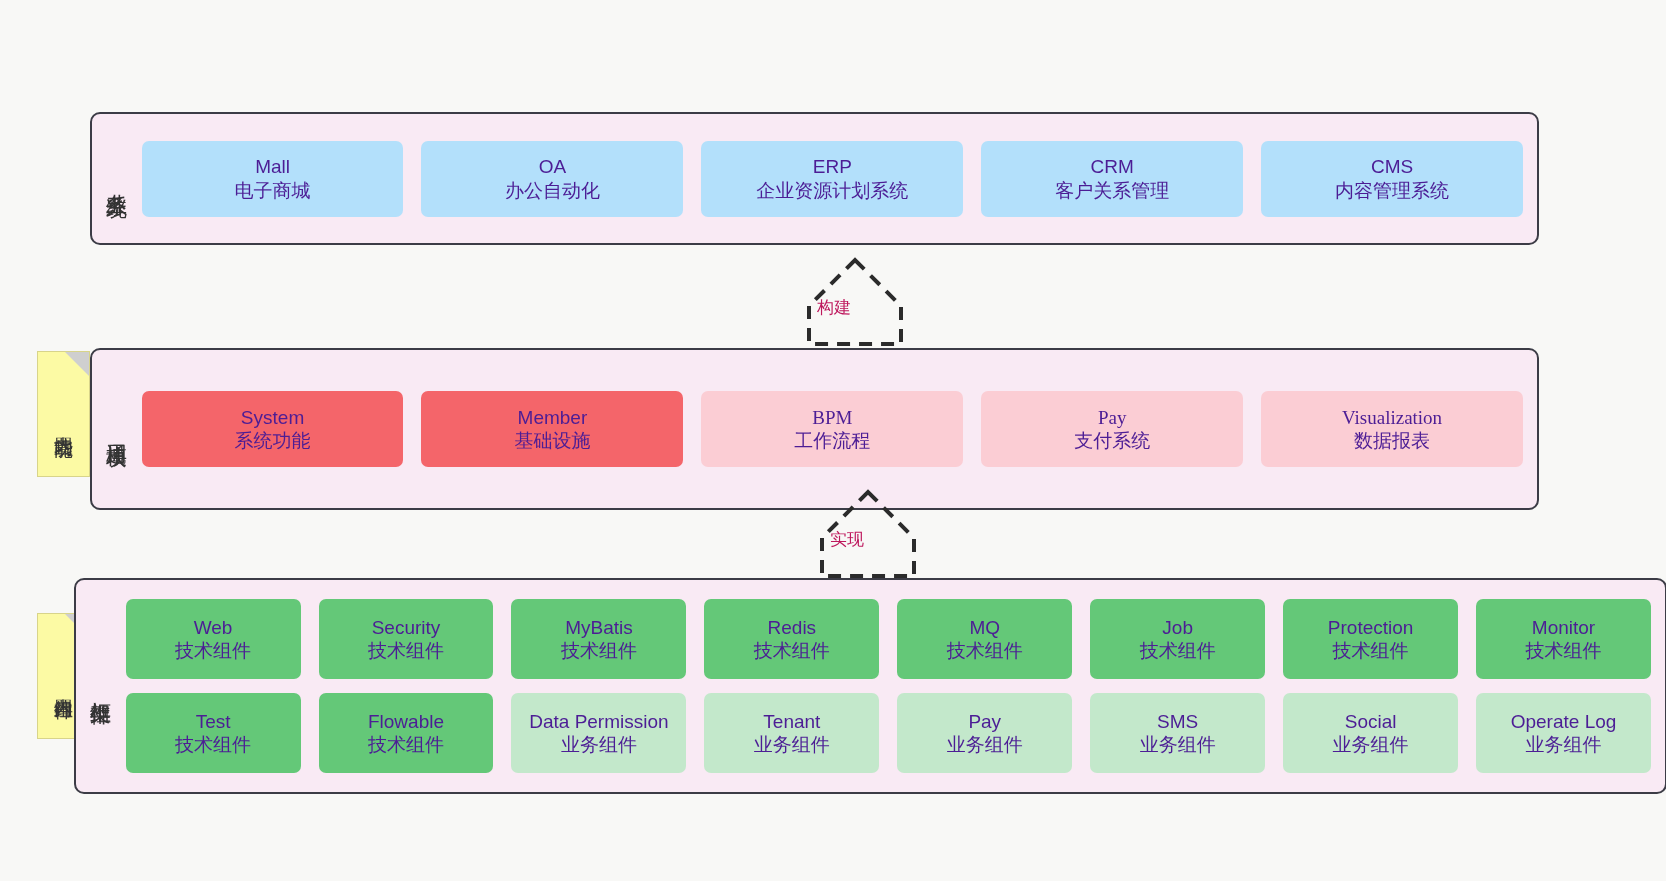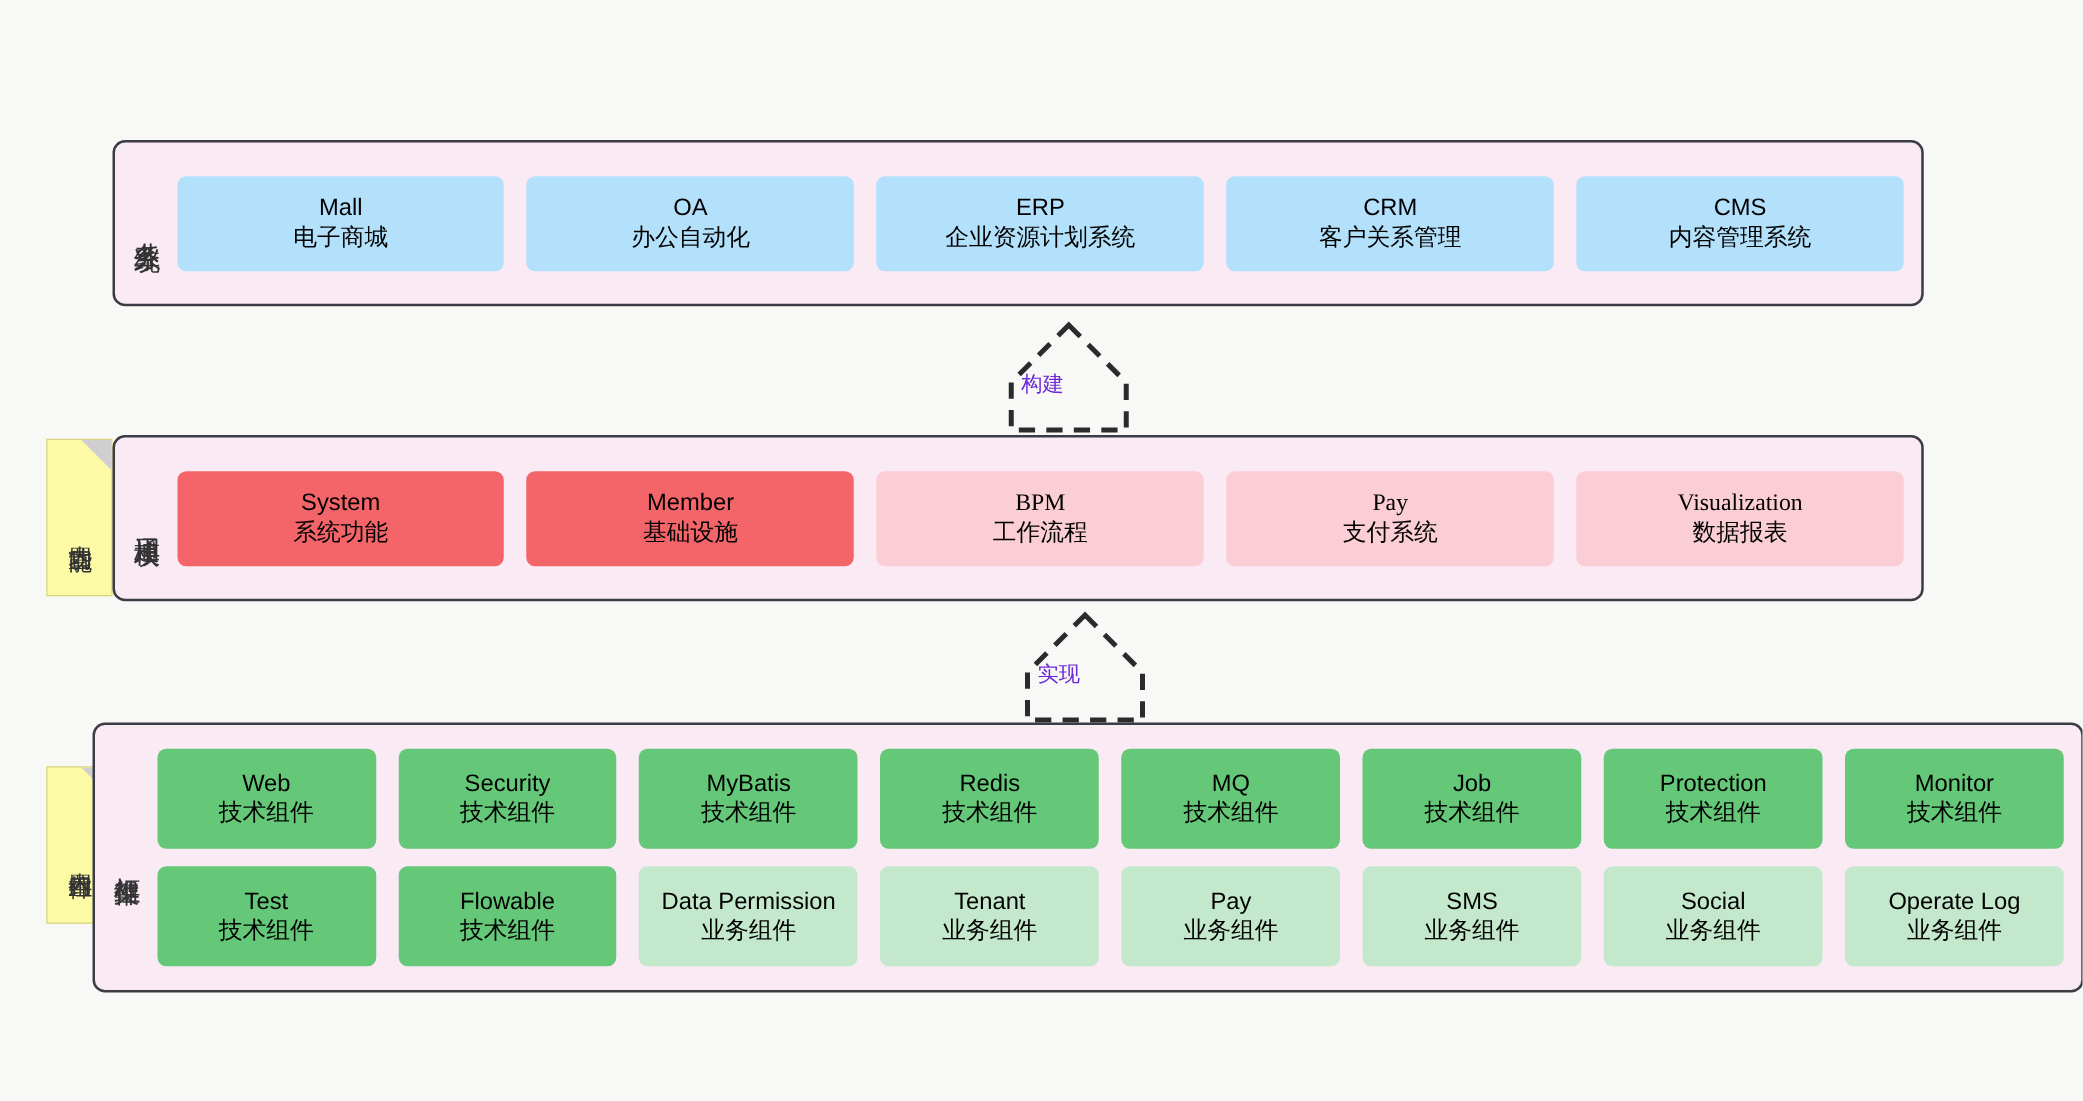--- a/index.html
+++ b/index.html
@@ -70,38 +70,38 @@
     border-radius: 7px;
     display: flex;
     flex-direction: column;
     align-items: center;
     justify-content: center;
     text-align: center;
     font-size: 19px;
     line-height: 1.22;
     padding: 6px 4px;
     box-sizing: border-box;
-    color: #000000;
+    color: #4c1d95;
   }
   .cell .t1 { display: block; }
   .cell .t2 { display: block; }
 
   
   .c-blue       { background: #b3e0fb; }
   .c-red        { background: #f4656a; }
   .c-pink       { background: #fbcdd4; font-family: Liberation Serif, serif; }
   .c-green      { background: #64c878; }
   .c-lightgreen { background: #c3e8cb; }
 
   
   #layer-business  { left: 90px;  top: 112px; width: 1449px; height: 133px; }
   #layer-business .layer-body .row  { height: 76px; }
   #layer-business .layer-title { padding-top: 10px; }
 
-  #layer-common    { left: 90px;  top: 348px; width: 1449px; height: 133px; }
+  #layer-common    { left: 90px;  top: 348px; width: 1449px; height: 162px; }
   #layer-common .layer-body .row { height: 76px; }
   #layer-common .layer-title { padding-top: 10px; }
 
   #layer-framework { left: 74px;  top: 578px; width: 1593px; height: 216px; }
   #layer-framework .layer-body .row { height: 80px; }
   #layer-framework .layer-title { padding-top: 12px; }
 
   
   .note {
     position: absolute;
@@ -136,21 +136,21 @@
   #note-framework { left: 37px; top: 613px; width: 53px; height: 126px; }
 
   
   .connector {
     position: absolute;
     pointer-events: none;
   }
   .connector .conn-label {
     position: absolute;
     font-size: 17px;
-    color: #6d28d9;
+    color: #be185d;
     background: transparent;
     white-space: nowrap;
   }
   #conn-build { left: 755px; top: 252px; width: 200px; height: 96px; }
   #conn-build .conn-label  { left: 62px; top: 44px; }
   #conn-impl  { left: 768px; top: 484px; width: 200px; height: 96px; }
   #conn-impl  .conn-label  { left: 62px; top: 44px; }
 </style>
 </head>
 <body>

